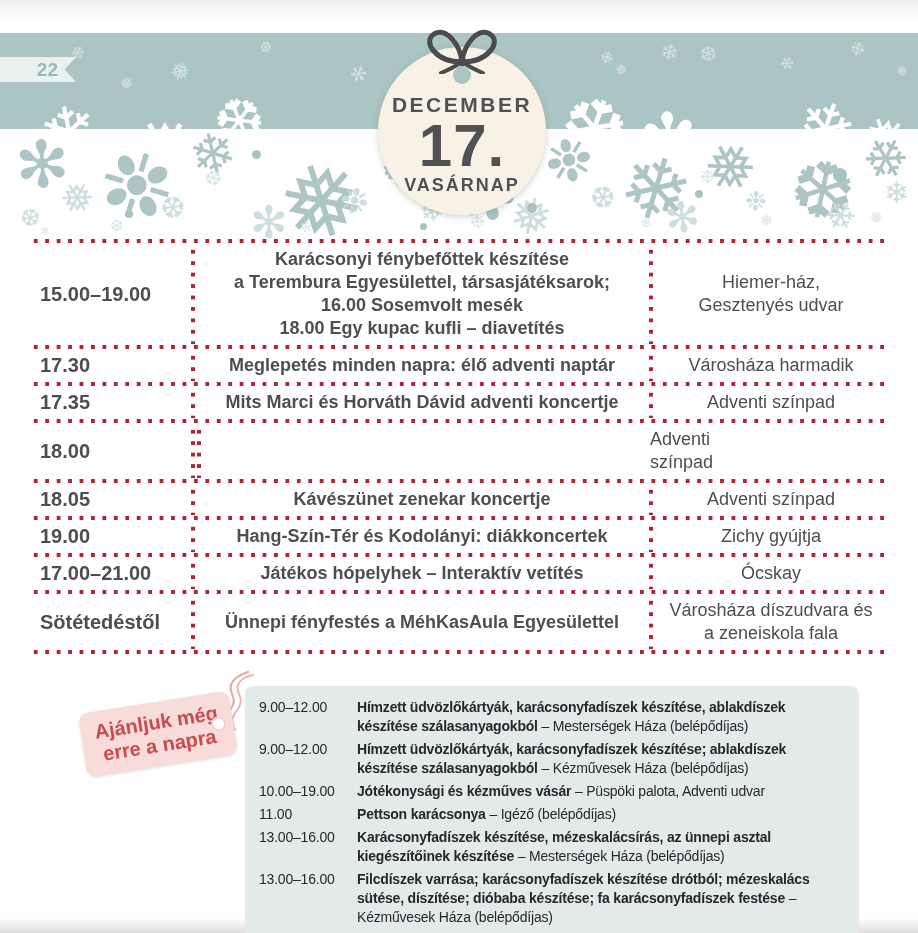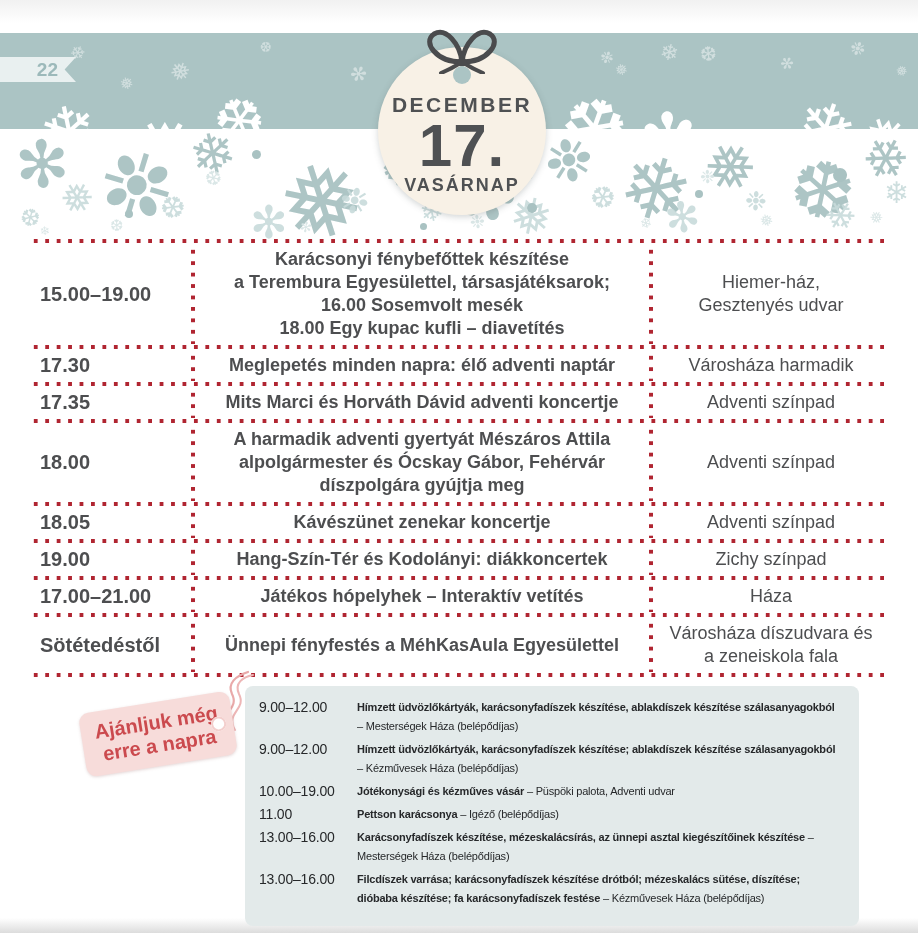--- a/index.html
+++ b/index.html
@@ -52,21 +52,21 @@
     color:var(--tag-red,#cb4a4e);font-size:20px;font-weight:bold;line-height:23px;white-space:pre-line;
     box-shadow:0 1px 3px rgba(150,100,100,.25);}
   #tag-hole{position:absolute;right:7px;top:24px;width:15px;height:15px;border-radius:50%;
     background:#fff;box-shadow:inset 0 0 0 2px #f3cfcd;}
   #tag-string{position:absolute;left:216px;top:668px;z-index:2;}
 
   #sugg-box{position:absolute;left:245px;top:686px;width:614px;box-sizing:border-box;
     background:var(--box-gray,#e3eaea);border-radius:8px;padding:12px 16px 14px 14px;z-index:1;}
   .s-row{display:grid;grid-template-columns:88px 1fr;column-gap:10px;margin-bottom:4px;}
   .s-time{font-size:14px;color:#26282a;line-height:19px;letter-spacing:-.2px;}
-  .s-text{font-size:11px;line-height:19px;color:#26282a;letter-spacing:-.2px;}
+  .s-text{font-size:14px;line-height:19px;color:#26282a;letter-spacing:-.2px;}
   .s-act{font-weight:bold;}
   .s-loc{font-weight:normal;}
 
   #bottom-shade{position:absolute;left:0;bottom:0;width:918px;height:15px;
     background:linear-gradient(rgba(255,255,255,0),#dcdcdc);}
 </style>
 </head>
 <body>
 
 <div id="page">
@@ -187,52 +187,49 @@
       <div class="v-sep"></div>
       <div class="t-prog">Mits Marci és Horváth Dávid adventi koncertje</div>
       <div class="v-sep"></div>
       <div class="t-loc">Adventi színpad</div>
     </div>
     <div class="h-sep"></div>
 
     <div class="t-row">
       <div class="t-time">18.00</div>
       <div class="v-sep"></div>
-      <div class="t-prog">A harmadik adventi gyertyát Mészáros Attila
-alpolgármester és Ócskay Gábor, Fehérvár
-díszpolgára gyújtja meg</div>
       <div class="v-sep"></div>
       <div class="t-loc">Adventi színpad</div>
     </div>
     <div class="h-sep"></div>
 
     <div class="t-row">
       <div class="t-time">18.05</div>
       <div class="v-sep"></div>
       <div class="t-prog">Kávészünet zenekar koncertje</div>
       <div class="v-sep"></div>
       <div class="t-loc">Adventi színpad</div>
     </div>
     <div class="h-sep"></div>
 
     <div class="t-row">
       <div class="t-time">19.00</div>
       <div class="v-sep"></div>
       <div class="t-prog">Hang-Szín-Tér és Kodolányi: diákkoncertek</div>
       <div class="v-sep"></div>
-      <div class="t-loc">Zichy színpad</div>
+      <div class="t-loc">Zichy gyújtja</div>
     </div>
     <div class="h-sep"></div>
 
     <div class="t-row">
       <div class="t-time">17.00–21.00</div>
       <div class="v-sep"></div>
       <div class="t-prog">Játékos hópelyhek – Interaktív vetítés</div>
       <div class="v-sep"></div>
-      <div class="t-loc">Háza</div>
+      <div class="t-loc">Ócskay</div>
     </div>
     <div class="h-sep"></div>
 
     <div class="t-row">
       <div class="t-time">Sötétedéstől</div>
       <div class="v-sep"></div>
       <div class="t-prog">Ünnepi fényfestés a MéhKasAula Egyesülettel</div>
       <div class="v-sep"></div>
       <div class="t-loc">Városháza díszudvara és
 a zeneiskola fala</div>

